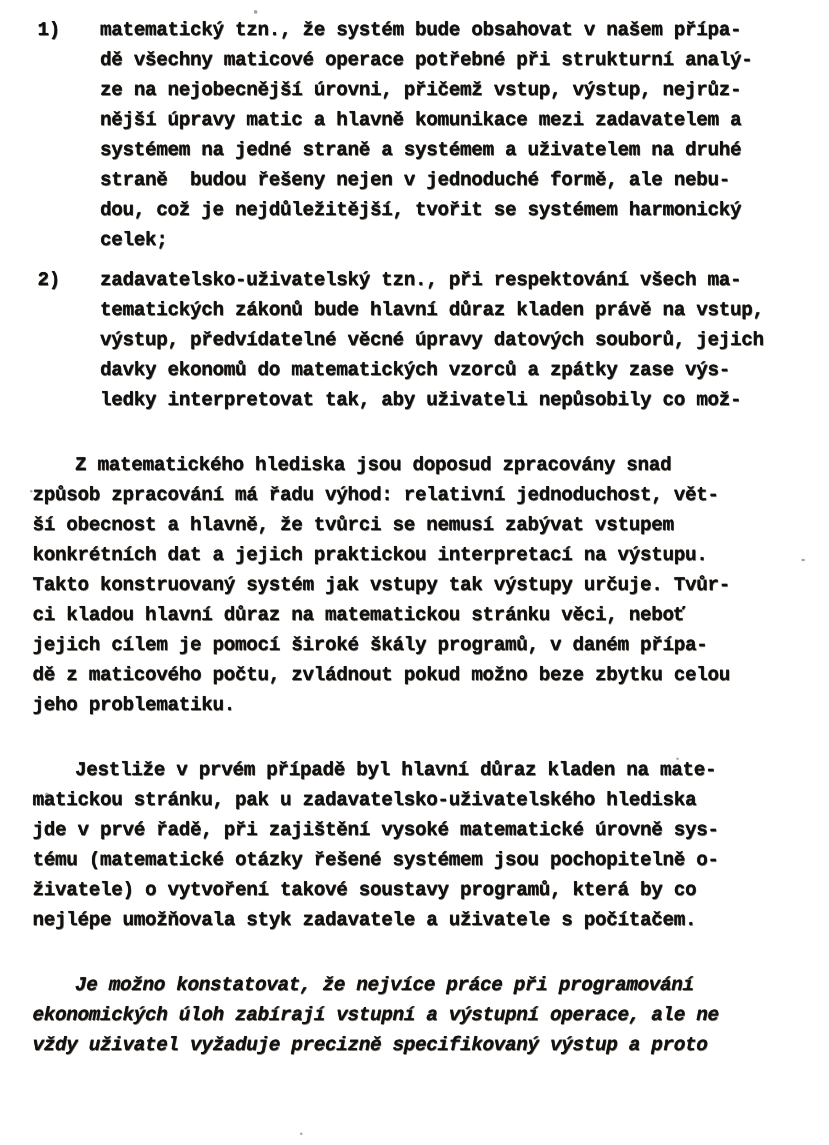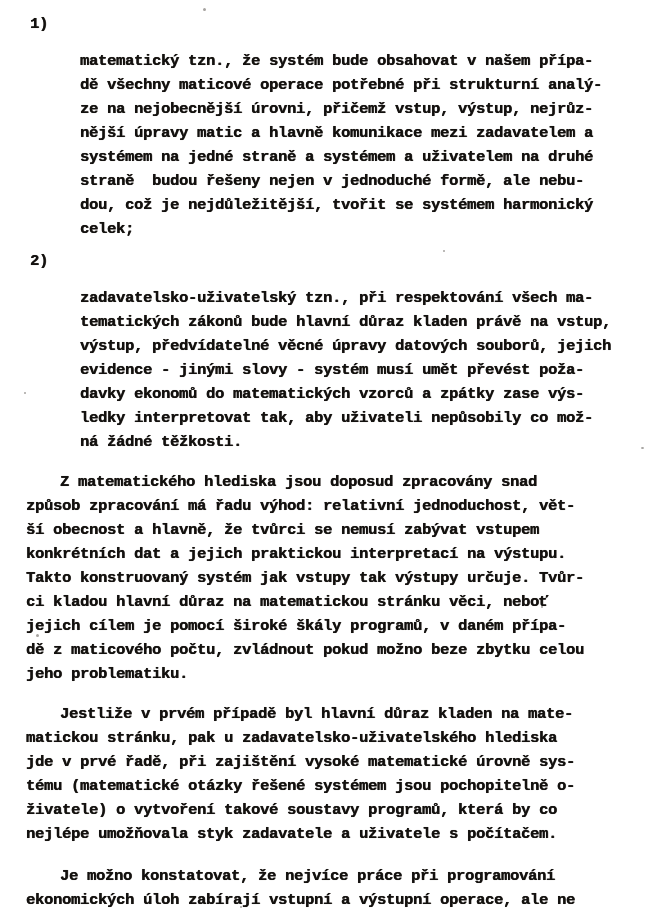--- a/index.html
+++ b/index.html
@@ -30,23 +30,23 @@
   }
   .list-item {
     display: flex;
     align-items: flex-start;
     margin-bottom: 8px;
   }
   .marker {
     flex: 0 0 50px;
     padding-left: 4px;
   }
-  .item-body { flex: 1 1 auto; margin-top: 37px; }
-  .para { margin-top: 16px; }
-  .para.last { margin-top: 18px; }
+  .item-body { flex: 1 1 auto; }
+  .para { margin-top: 28px; }
+  .para.last { margin-top: 28px; font-style: italic; }
   .line { white-space: pre; }
   .line.first-line { padding-left: 34px; }
   .speck {
     position: absolute;
     background: #4a443e;
     border-radius: 50%;
     opacity: 0.5;
   }
   .s1 { left: 203px; top: 8px;   width: 3px; height: 3px; }
   .s2 { left: 24px;  top: 392px; width: 2px; height: 2px; }
@@ -74,24 +74,22 @@
       <div class="line">celek;</div>
     </div>
   </div>
 
   <div class="list-item">
     <div class="marker">2)</div>
     <div class="item-body">
       <div class="line">zadavatelsko-uživatelský tzn., při respektování všech ma-</div>
       <div class="line">tematických zákonů bude hlavní důraz kladen právě na vstup,</div>
       <div class="line">výstup, předvídatelné věcné úpravy datových souborů, jejich</div>
-      <div class="line">evidence - jinými slovy - systém musí umět převést poža-</div>
       <div class="line">davky ekonomů do matematických vzorců a zpátky zase výs-</div>
       <div class="line">ledky interpretovat tak, aby uživateli nepůsobily co mož-</div>
-      <div class="line">ná žádné těžkosti.</div>
     </div>
   </div>
 
   <div class="para">
     <div class="line first-line">Z matematického hlediska jsou doposud zpracovány snad</div>
     <div class="line">způsob zpracování má řadu výhod: relativní jednoduchost, vět-</div>
     <div class="line">ší obecnost a hlavně, že tvůrci se nemusí zabývat vstupem</div>
     <div class="line">konkrétních dat a jejich praktickou interpretací na výstupu.</div>
     <div class="line">Takto konstruovaný systém jak vstupy tak výstupy určuje. Tvůr-</div>
     <div class="line">ci kladou hlavní důraz na matematickou stránku věci, neboť</div>

